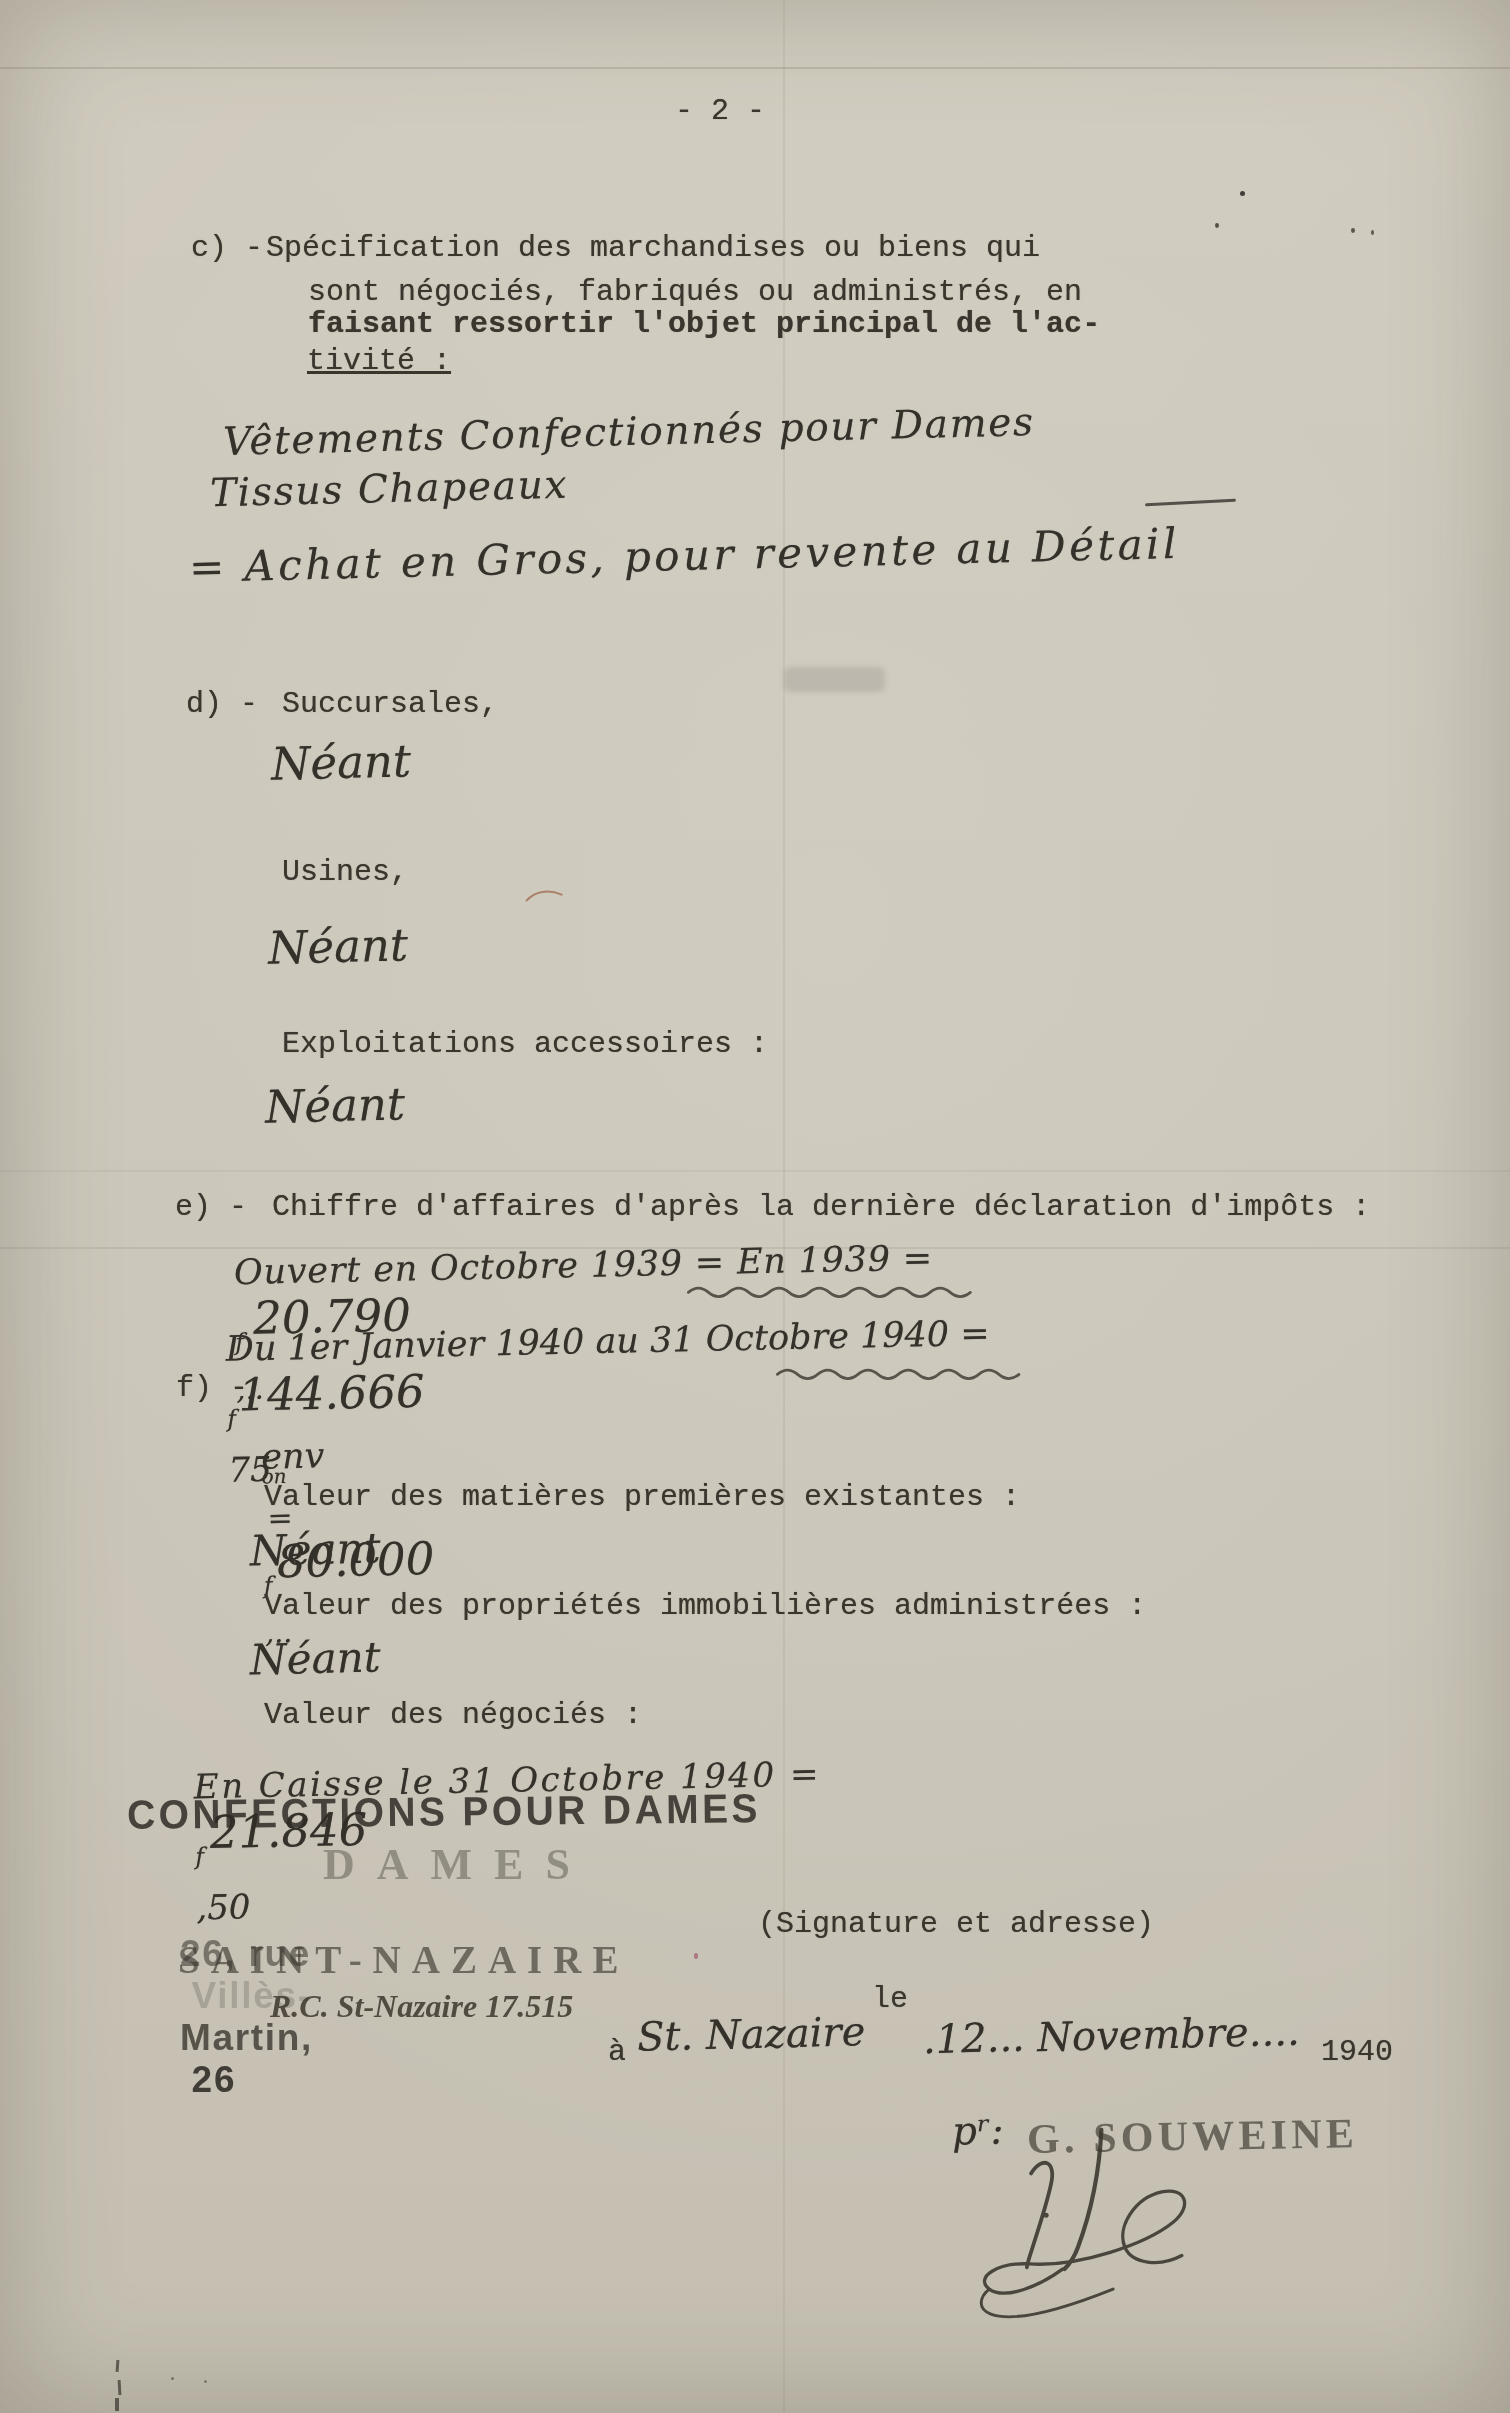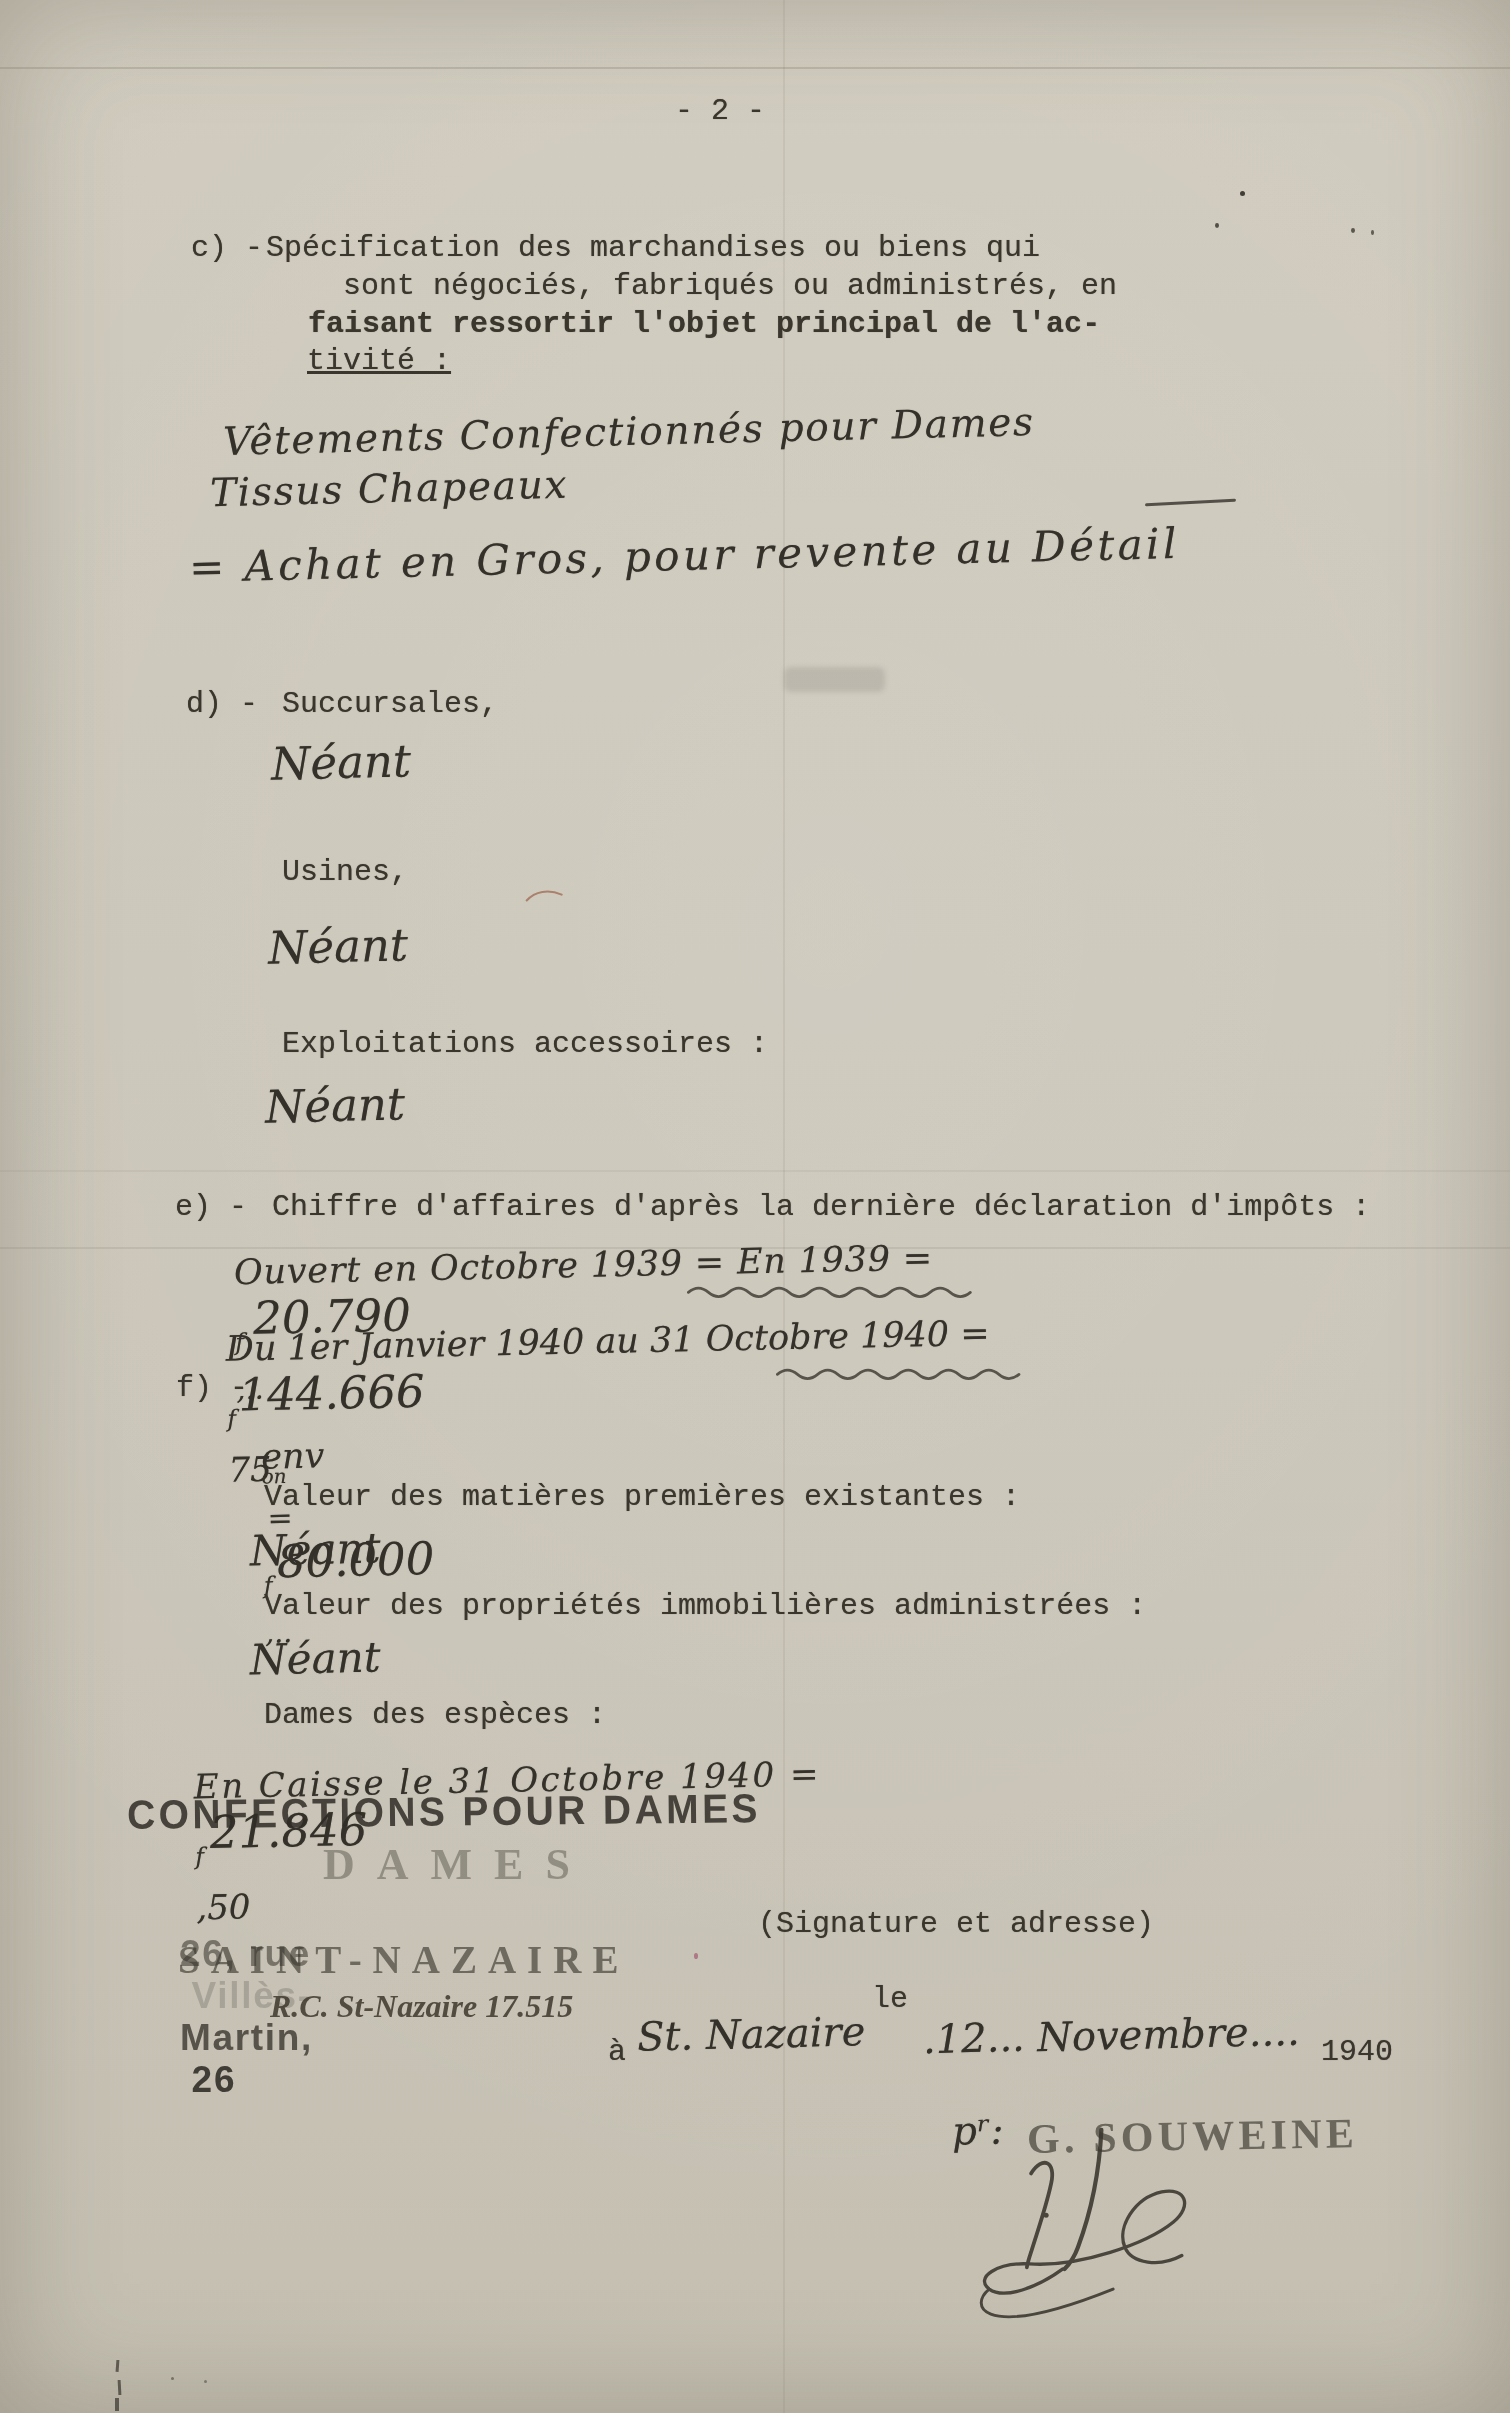--- a/index.html
+++ b/index.html
@@ -40,21 +40,21 @@
 
   <div class="crease-h" style="top:67px;height:1.7px;background:rgba(125,118,104,.28);"></div>
   <div class="crease-h" style="top:1170px;height:1.7px;background:rgba(125,118,104,.10);"></div>
   <div class="crease-h" style="top:1247px;height:1.7px;background:rgba(125,118,104,.17);"></div>
   <div class="crease-v" style="left:783px;width:1.7px;background:rgba(120,113,98,.12);"></div>
 
   <span class="typed" style="left:675px;top:94px;">- 2 -</span>
 
   <span class="typed" style="left:191px;top:231px;">c) -</span>
   <span class="typed" style="left:266px;top:231px;">Spécification des marchandises ou biens qui</span>
-  <span class="typed" style="left:308px;top:269px;margin-left:35px;">sont négociés, fabriqués ou administrés, en</span>
+  <span class="typed" style="left:308px;top:275px;">sont négociés, fabriqués ou administrés, en</span>
   <span class="typed" style="left:308px;top:307px;font-weight:bold;">faisant ressortir l'objet principal de l'ac-</span>
   <span class="typed" style="left:307px;top:344px;text-decoration:underline;">tivité :</span>
 
   <span class="hand" style="left:223px;top:409px;font-size:39px;letter-spacing:1.7px;">Vêtements Confectionnés pour Dames</span>
   <span class="hand" style="left:210px;top:466px;font-size:39px;letter-spacing:1.7px;">Tissus Chapeaux</span>
   <div style="position:absolute;left:1145px;top:501px;width:91px;height:3.4px;background:rgba(52,48,42,.8);transform:rotate(-3deg);border-radius:1.7px;"></div>
   <span class="hand" style="left:189px;top:531px;font-size:42px;letter-spacing:3.4px;">= Achat en Gros, pour revente au Détail</span>
 
   <span class="typed" style="left:186px;top:687px;">d) -</span>
   <span class="typed" style="left:282px;top:687px;">Succursales,</span>
@@ -95,21 +95,21 @@
     <span style="font-size:30px;margin-left:5px;">=</span>
     <span style="font-size:45px;margin-left:13.4px;">80.000</span>
     <span class="sup">f</span>
     <span style="font-size:28.5px;">,..</span>
   </div>
 
   <span class="typed" style="left:264px;top:1480px;">Valeur des matières premières existantes :</span>
   <span class="hand" style="left:250px;top:1525px;font-size:42px;">Néant</span>
   <span class="typed" style="left:264px;top:1589px;">Valeur des propriétés immobilières administrées :</span>
   <span class="hand" style="left:250px;top:1634px;font-size:42px;">Néant</span>
-  <span class="typed" style="left:264px;top:1698px;">Dames des espèces :</span>
+  <span class="typed" style="left:264px;top:1698px;">Valeur des négociés :</span>
 
   <div class="row" style="left:178px;top:1745px;">
     <span style="font-size:34px;letter-spacing:2.5px;">En Caisse le 31 Octobre 1940 =</span>
     <span style="font-size:45px;margin-left:15px;">21.846</span>
     <span class="sup">f</span>
     <span style="font-size:34px;">,50</span>
   </div>
 
   <span class="stamp" style="left:127px;top:1790px;font-family:'Liberation Sans','DejaVu Sans',sans-serif;font-weight:bold;font-size:39px;letter-spacing:3.4px;color:rgba(48,44,38,.85);transform:rotate(-.6deg) scaleY(1.04);">CONFECTIONS POUR DAMES</span>
   <span class="stamp" style="left:323px;top:1839px;font-family:'Liberation Serif','DejaVu Serif',serif;font-weight:bold;font-size:44px;letter-spacing:22px;color:rgba(70,66,58,.42);">DAMES</span>

